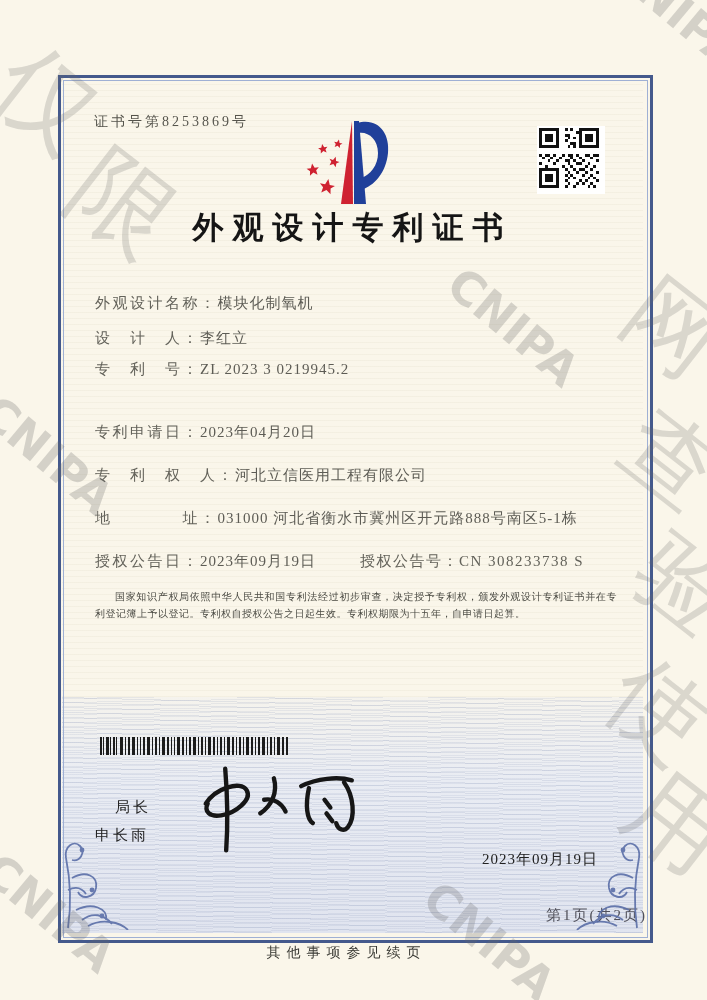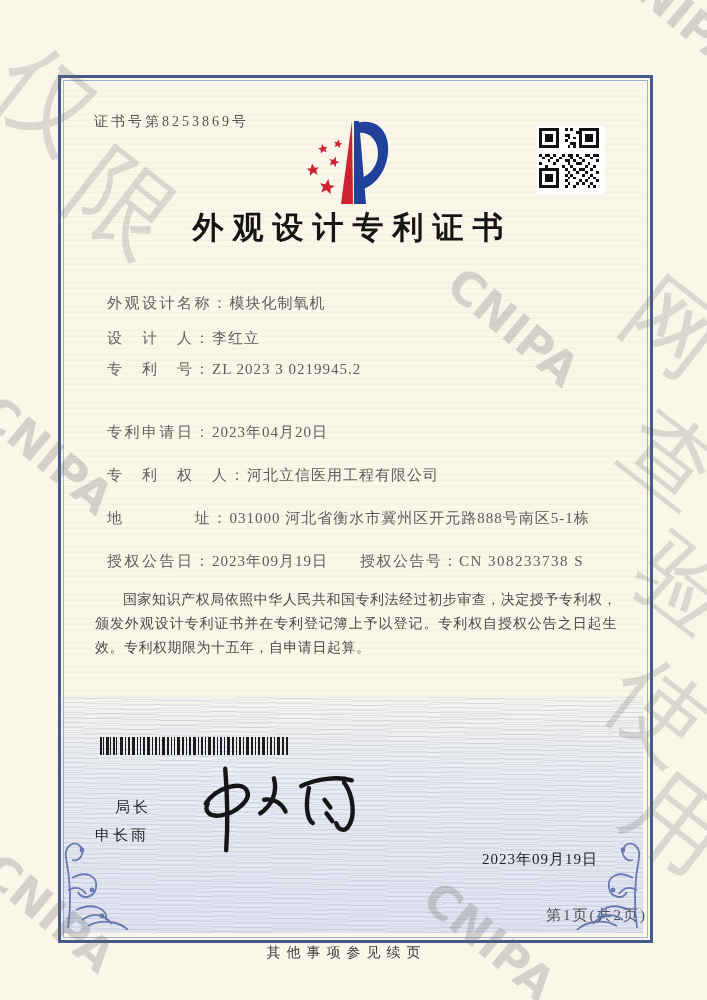--- a/index.html
+++ b/index.html
@@ -23,30 +23,30 @@
   
   .cert-no{position:absolute;left:94px;top:113px;z-index:2;font-size:14px;
     letter-spacing:3px;color:#55544c;}
   .logo{position:absolute;left:298px;top:114px;z-index:2;}
   .qr{position:absolute;left:537px;top:126px;width:64px;height:64px;background:#fff;
     padding:2px;z-index:2;}
   .title{position:absolute;left:58px;top:207px;width:589px;text-align:center;z-index:2;
     font-size:31px;font-weight:bold;letter-spacing:9px;color:#151515;}
   
   .field-row{position:absolute;left:95px;z-index:2;font-size:15px;color:#63625a;
-    white-space:nowrap;margin-left:12px;}
+    white-space:nowrap;}
   .field-row .lbl{letter-spacing:2.5px;}
   .field-row .val{letter-spacing:1px;color:#5d5c55;}
   .fr0{top:294px}.fr1{top:329px}.fr2{top:360px}.fr3{top:423px}
   .fr4{top:466px}.fr5{top:509px}.fr6{top:552px}
   .grant-no{position:absolute;left:360px;top:552px;z-index:2;font-size:15px;
     color:#63625a;white-space:nowrap;letter-spacing:1.5px;}
   
   .paras{position:absolute;left:95px;top:588px;width:522px;z-index:2;
-    font-size:14px;line-height:1.7;color:#4b4b44;text-align:justify;letter-spacing:.5px;}
+    font-size:10px;line-height:1.7;color:#4b4b44;text-align:justify;letter-spacing:.5px;}
   .paras p{margin:0 0 6px 0;text-indent:2em;}
   
   .barcode{position:absolute;left:100px;top:737px;z-index:2;}
   .director-title{position:absolute;left:95px;top:798px;z-index:2;
     font-family:"Liberation Sans","DejaVu Sans",sans-serif;font-size:15px;color:#222;letter-spacing:3px;margin-left:20px;}
   .director-name{position:absolute;left:95px;top:826px;z-index:2;
     font-family:"Liberation Sans","DejaVu Sans",sans-serif;font-size:15px;color:#222;letter-spacing:3px;}
   .sig{position:absolute;left:196px;top:760px;z-index:2;}
   .issue-date{position:absolute;left:450px;top:850px;width:180px;text-align:center;z-index:2;
     font-size:15px;color:#222;letter-spacing:1px;}

